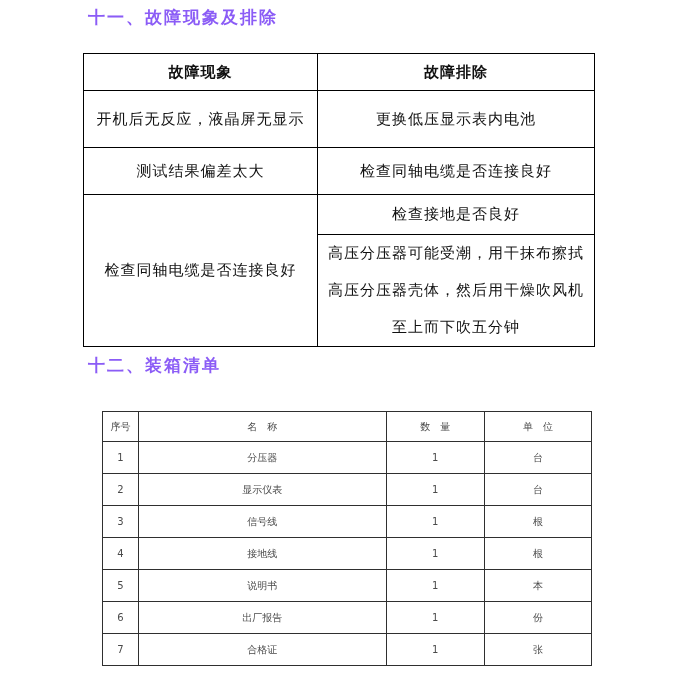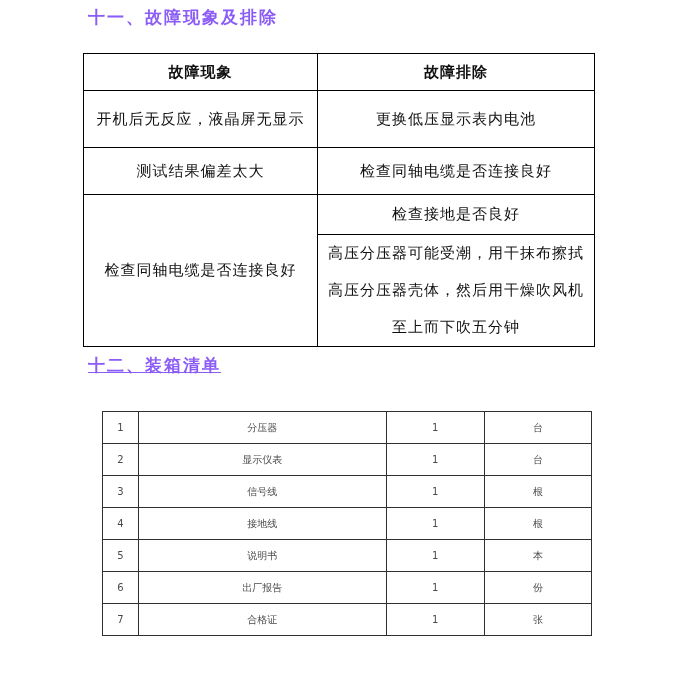--- a/index.html
+++ b/index.html
@@ -14,21 +14,21 @@
   .heading{
     position:absolute;
     left:88px;
     font-size:17px;
     font-weight:bold;
     color:#8b5cf6;
     letter-spacing:2px;
     white-space:nowrap;
   }
   .h1{top:6px;}
-  .h2{top:354px;text-decoration:underline;}
+  .h2{top:354px;}
 
   
   table{border-collapse:collapse;table-layout:fixed;position:absolute;}
   .fault-table{
     left:83px;top:53px;width:511px;
     font-size:15px;
     color:#111111;
     text-align:center;
     letter-spacing:1px;
   }
@@ -111,20 +111,26 @@
 <div class="heading h2">十二、装箱清单</div>
 
 <table class="packing-table">
   <colgroup>
       <col class="pc1">
       <col class="pc2">
       <col class="pc3">
       <col class="pc4">
     </colgroup>
   <tbody>
+    <tr class="pr-hdr">
+      <th>序号</th>
+      <th>名　称</th>
+      <th>数　量</th>
+      <th>单　位</th>
+    </tr>
     <tr class="pr">
       <td>1</td>
       <td>分压器</td>
       <td>1</td>
       <td>台</td>
     </tr>
     <tr class="pr">
       <td>2</td>
       <td>显示仪表</td>
       <td>1</td>

